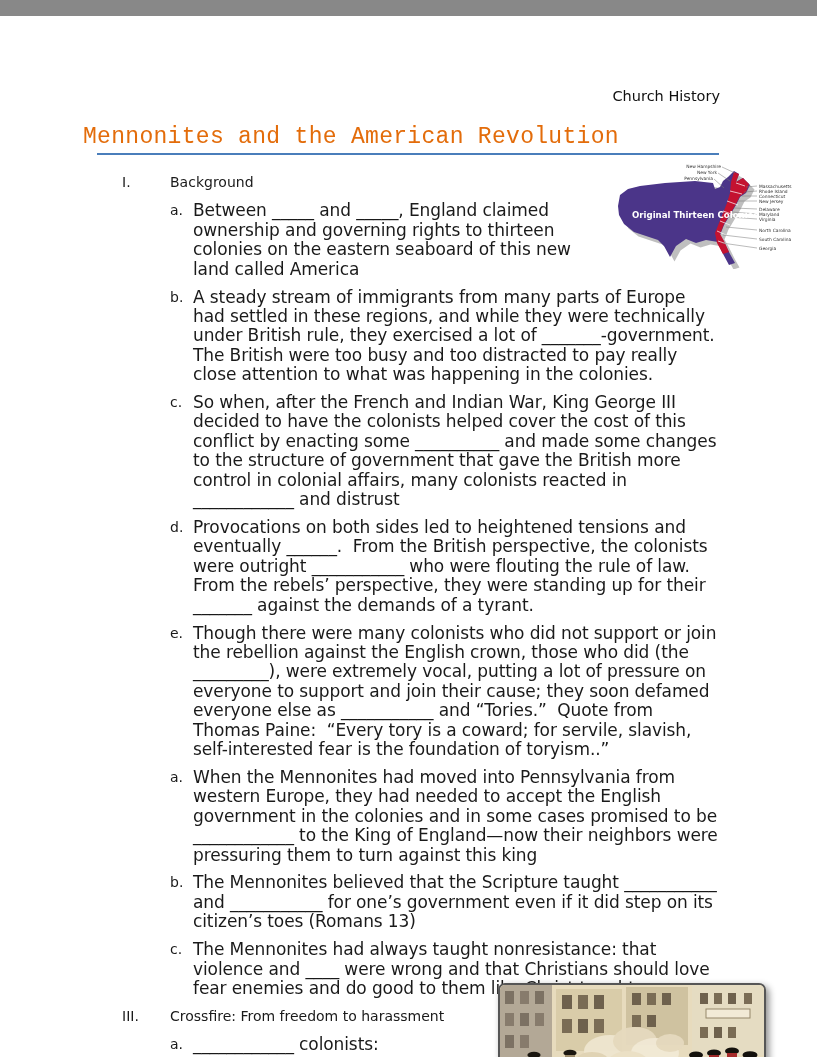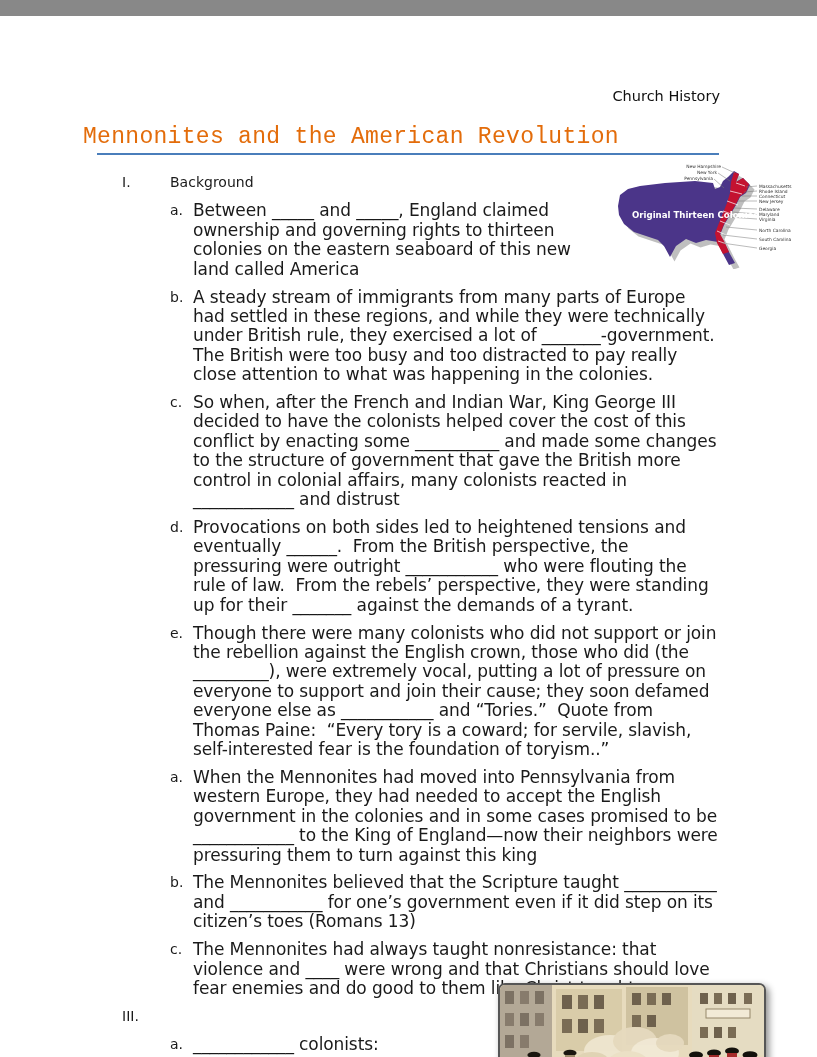--- a/index.html
+++ b/index.html
@@ -142,21 +142,21 @@
       <div class="item">
         <span class="item-marker">b.</span>
         <div class="item-text">A steady stream of immigrants from many parts of Europe had settled in these regions, and while they were technically under British rule, they exercised a lot of _______-government.  The British were too busy and too distracted to pay really close attention to what was happening in the colonies.</div>
       </div>
       <div class="item">
         <span class="item-marker">c.</span>
         <div class="item-text">So when, after the French and Indian War, King George III decided to have the colonists helped cover the cost of this conflict by enacting some __________ and made some changes to the structure of government that gave the British more control in colonial affairs, many colonists reacted in ____________ and distrust</div>
       </div>
       <div class="item">
         <span class="item-marker">d.</span>
-        <div class="item-text">Provocations on both sides led to heightened tensions and eventually ______.  From the British perspective, the pressuring were outright ___________ who were flouting the rule of law.  From the rebels’ perspective, they were standing up for their _______ against the demands of a tyrant.</div>
+        <div class="item-text">Provocations on both sides led to heightened tensions and eventually ______.  From the British perspective, the colonists were outright ___________ who were flouting the rule of law.  From the rebels’ perspective, they were standing up for their _______ against the demands of a tyrant.</div>
       </div>
       <div class="item">
         <span class="item-marker">e.</span>
         <div class="item-text">Though there were many colonists who did not support or join the rebellion against the English crown, those who did (the _________), were extremely vocal, putting a lot of pressure on everyone to support and join their cause; they soon defamed everyone else as ___________ and “Tories.”  Quote from Thomas Paine:  “Every tory is a coward; for servile, slavish, self-interested fear is the foundation of toryism..”</div>
       </div>
     </div>
 
     <div class="sec">
       <div class="item">
         <span class="item-marker">a.</span>
@@ -168,20 +168,21 @@
       </div>
       <div class="item">
         <span class="item-marker">c.</span>
         <div class="item-text">The Mennonites had always taught nonresistance: that violence and ____ were wrong and that Christians should love fear enemies and do good to them like Christ taught</div>
       </div>
     </div>
 
     <div class="sec">
       <div class="sec-heading">
         <span class="sec-numeral">III.</span>
+        <span class="sec-title">Crossfire: From freedom to harassment</span>
       </div>
       <div class="item">
         <span class="item-marker">a.</span>
         <div class="item-text">____________ colonists:</div>
       </div>
     </div>
 
   </div>
 
   <div class="painting-figure">

